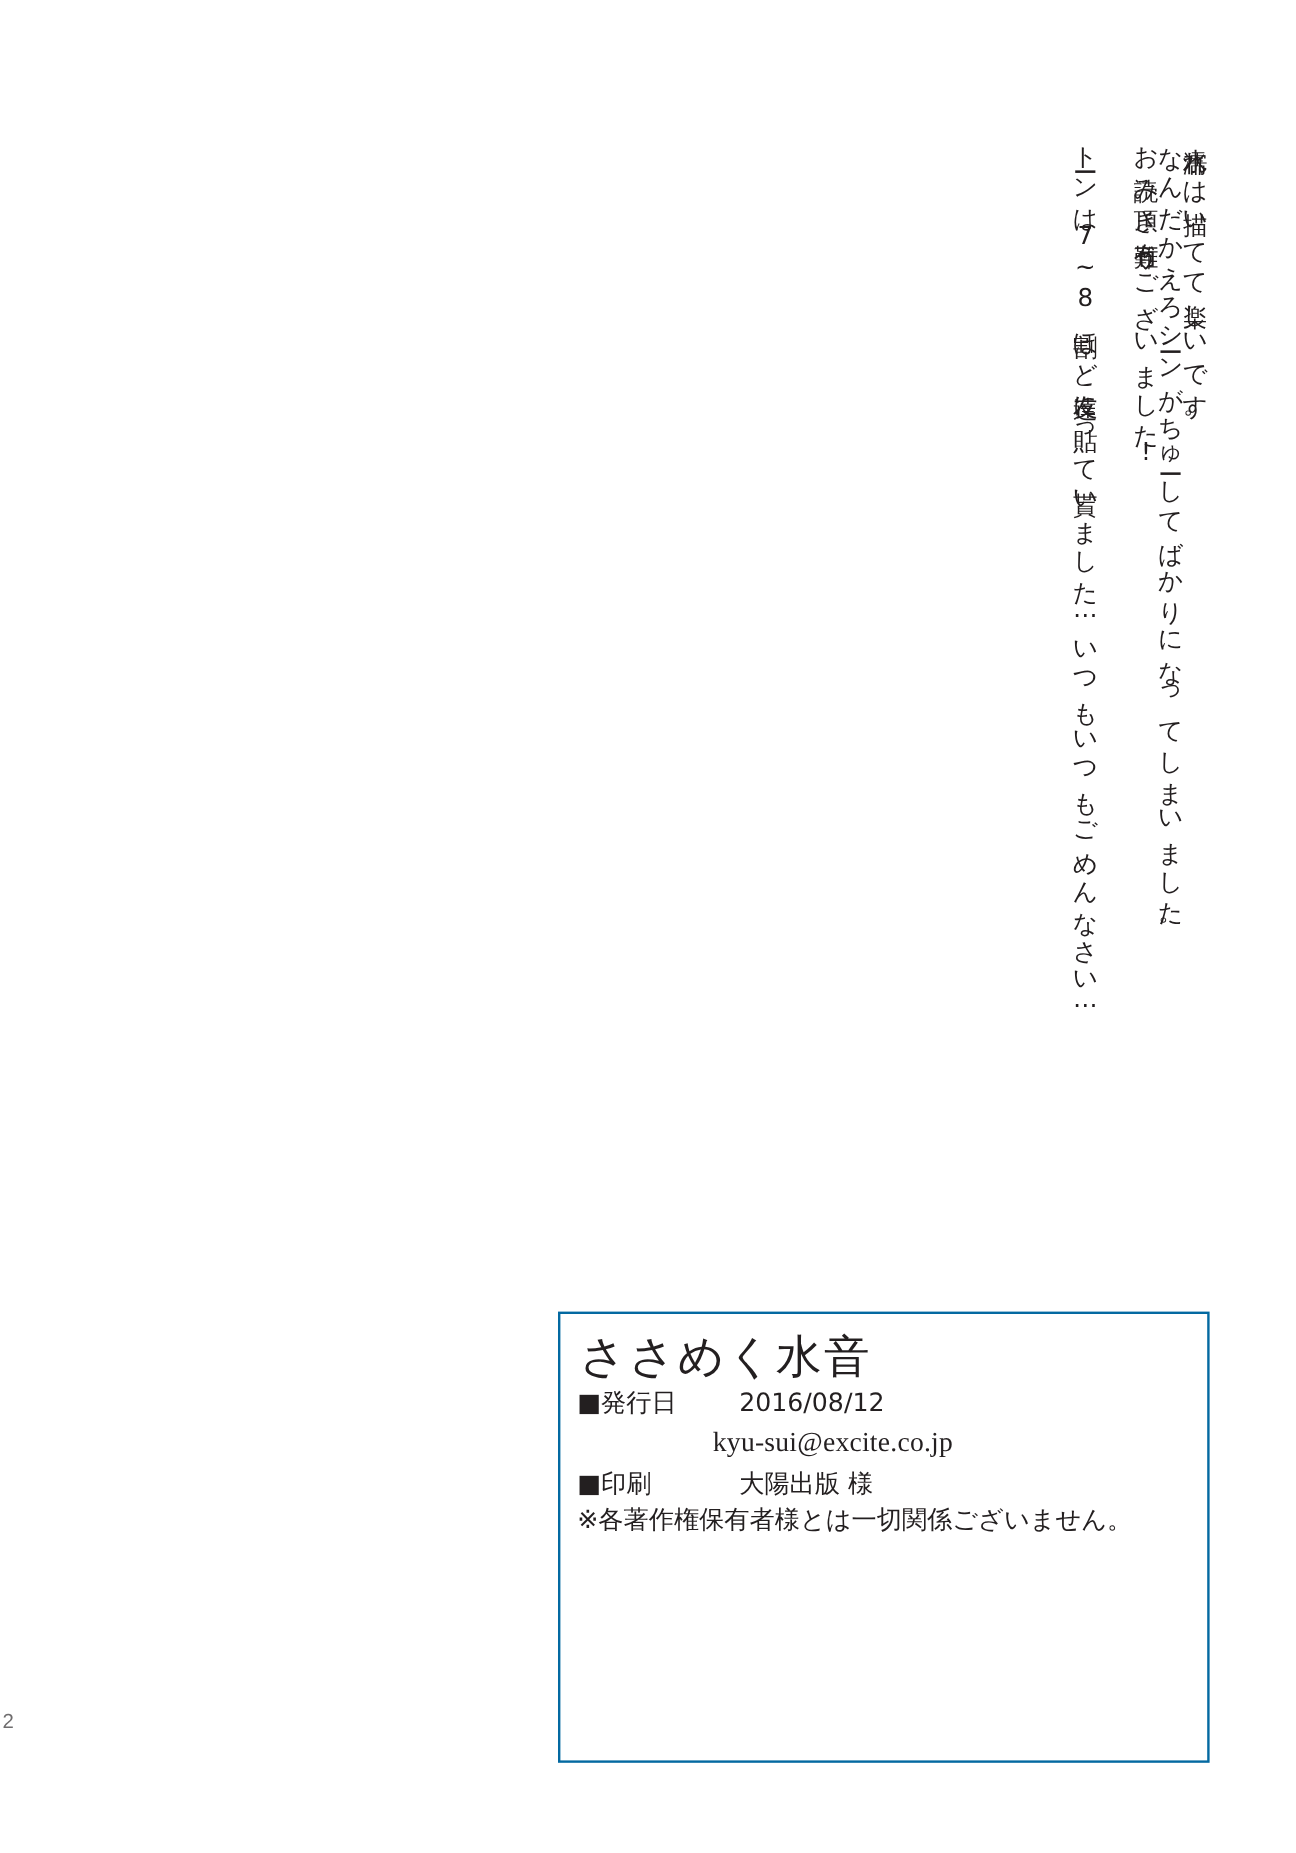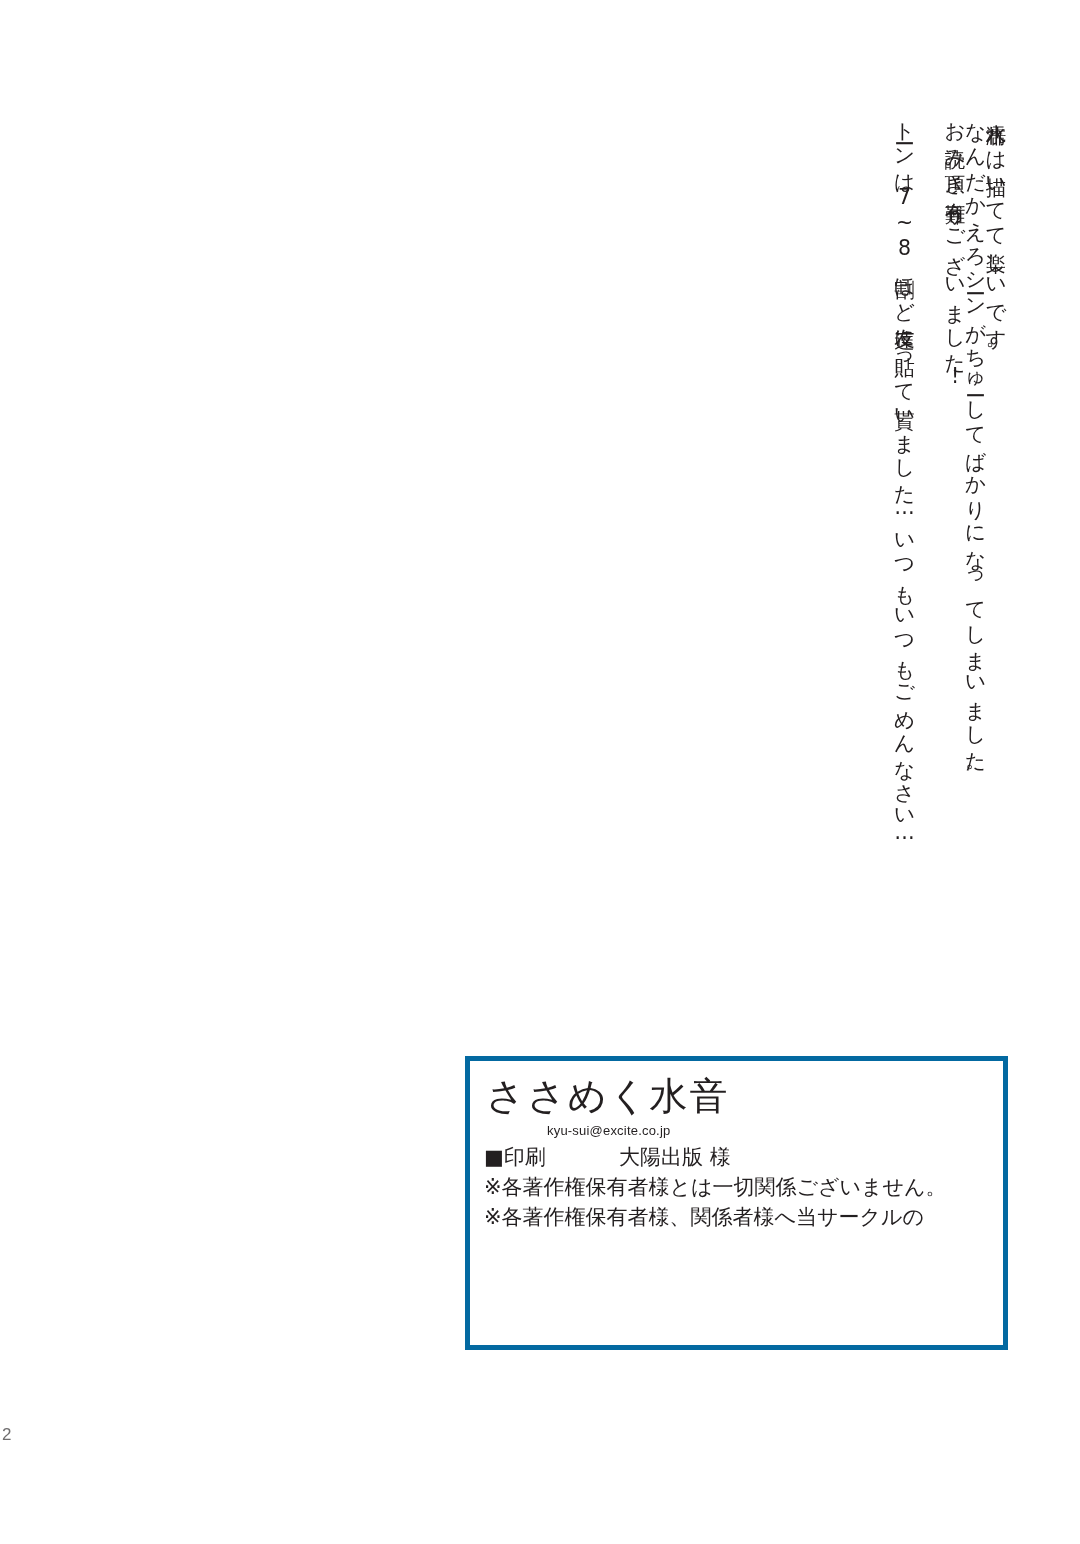--- a/index.html
+++ b/index.html
@@ -39,24 +39,24 @@
   .vline.l1 { height: 340px; }
   .vline.l2 { height: 660px; }
   .vline.l3 { height: 750px; }
   .vline.gap { margin-right: 30px; }
   .vline.l4 { height: 800px; }
 
   
   .colophon {
     position: absolute;
     left: 465px;
-    top: 1056px;
+    top: 1093px;
     width: 543px;
-    height: 294px;
-    border: 5px solid #0369a1;
+    height: 376px;
+    border: 2px solid #0369a1;
     box-sizing: border-box;
     background: #fff;
   }
   .colophon-inner {
     padding: 10px 14px 0 14px;
   }
   .colo-title {
     font-family: "DejaVu Sans", "Liberation Sans", sans-serif;
     font-size: 38px;
     letter-spacing: 2px;
@@ -74,23 +74,23 @@
   }
   .colo-label {
     width: 135px;
     flex: 0 0 135px;
     white-space: nowrap;
   }
   .colo-value {
     white-space: nowrap;
   }
   .colo-contact {
-    margin-left: 63px;
-    font-family: Liberation Sans, sans-serif;
-    font-size: 13px;
+    margin-left: 113px;
+    font-family: Liberation Serif, serif;
+    font-size: 23px;
     line-height: 1.52;
     letter-spacing: 0.2px;
     color: #231f20;
     white-space: nowrap;
   }
   .colo-note {
     font-family: "DejaVu Sans", "Liberation Sans", sans-serif;
     font-size: 21px;
     line-height: 1.42;
     color: #231f20;
@@ -118,29 +118,32 @@
   <div class="vline l1">水濡れは描いてて楽しいです。</div>
   <div class="vline l2">なんだかえろシーンがちゅーしてばかりになってしまいました。</div>
   <div class="vline l3">お読み頂き有難うございました!</div>
   <div class="vline l4 gap">トーンは7~8割ほど友達に貼って貰いました…いつもいつもごめんなさい…</div>
 </div>
 
 <div class="colophon">
   <div class="colophon-inner">
     <div class="colo-title">ささめく水音</div>
 
+    <div class="colo-row">
+      <span class="colo-label">■発行日</span>
+      <span class="colo-value">2016/08/12</span>
+    </div>
 
 
     <div class="colo-contact">kyu-sui@excite.co.jp</div>
 
     <div class="colo-spacer"></div>
 
     <div class="colo-row">
       <span class="colo-label">■印刷</span>
       <span class="colo-value">大陽出版 様</span>
     </div>
 
     <div class="colo-note">※各著作権保有者様とは一切関係ございません。</div>
-    <div class="colo-note">※各著作権保有者様、関係者様へ当サークルの</div>
   </div>
 </div>
 
 <div class="page-number">2</div>
 
 </body></html>

